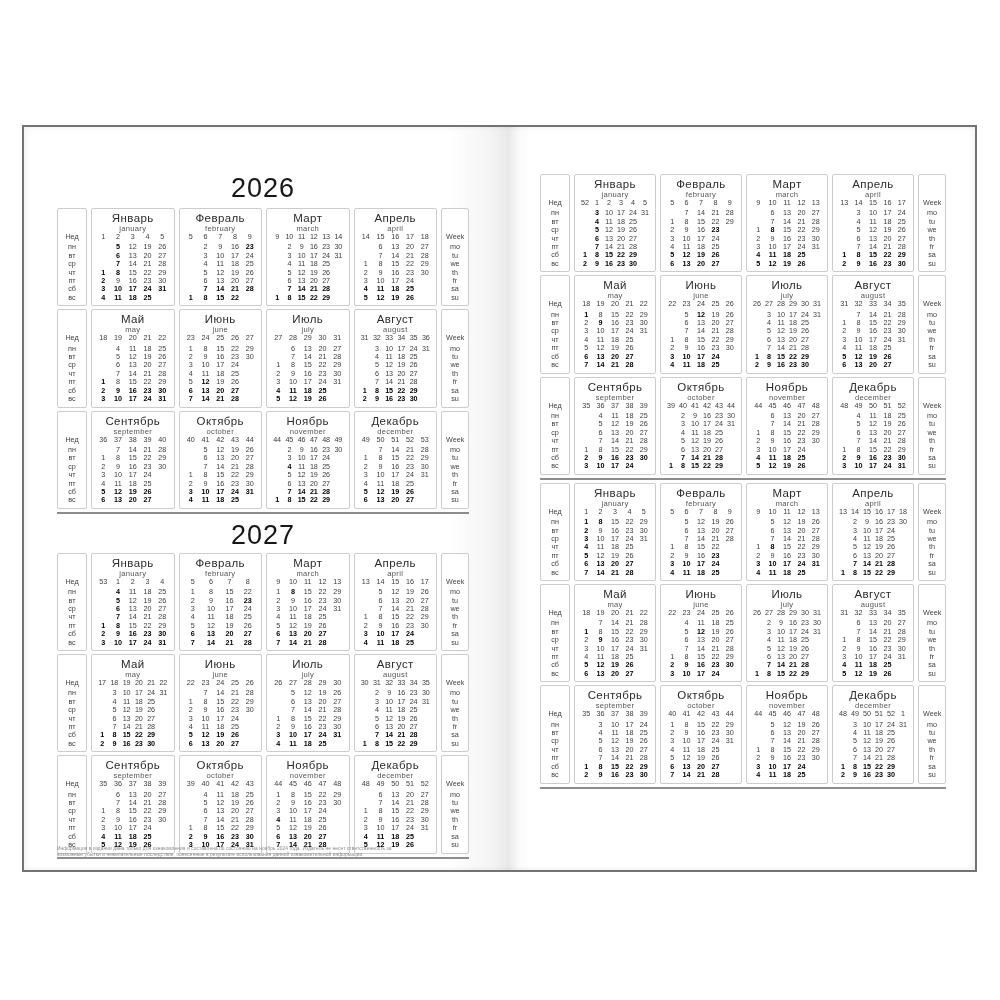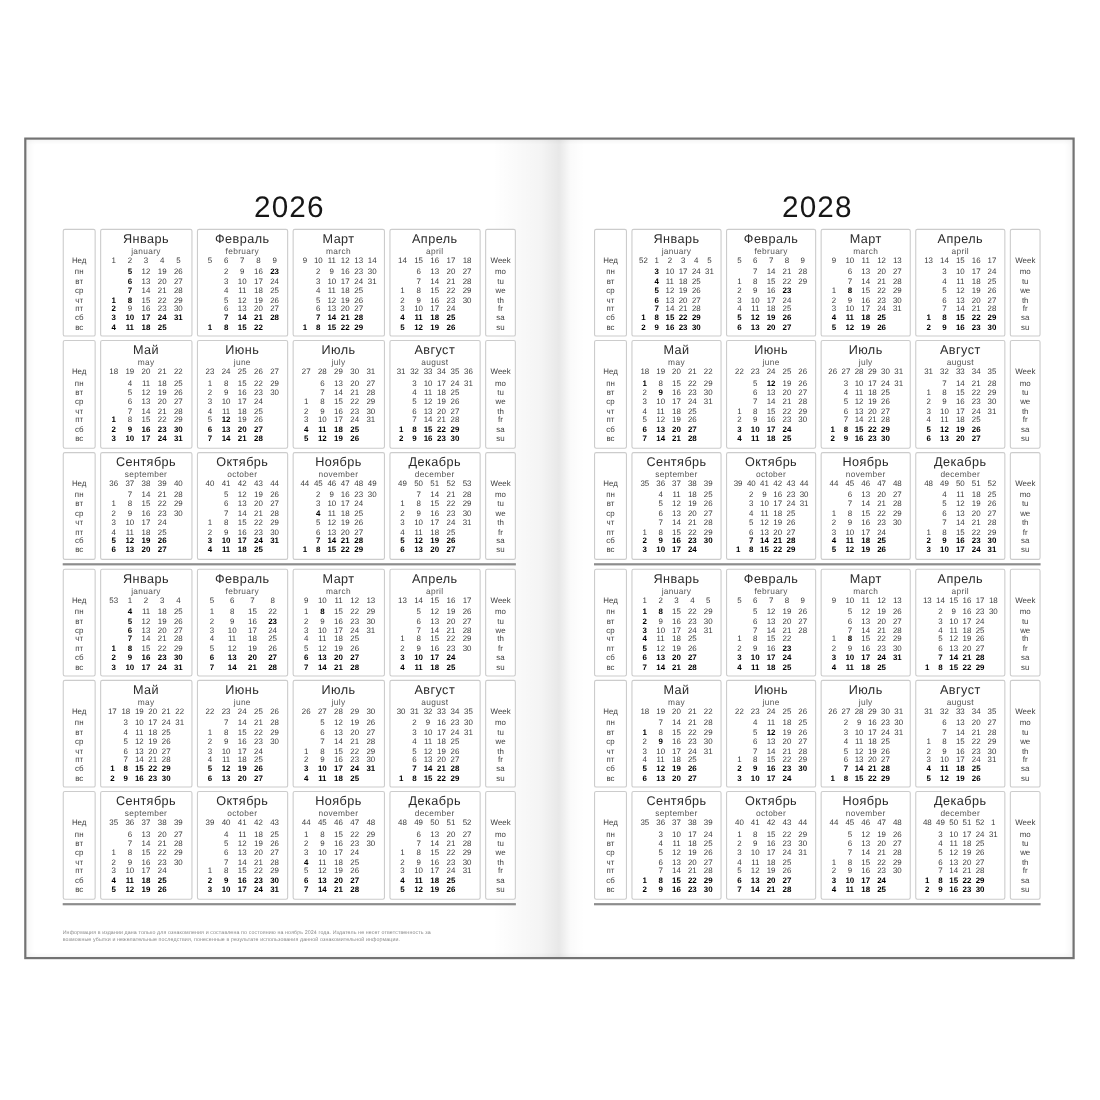--- a/index.html
+++ b/index.html
@@ -1013,20 +1013,21 @@
                   <span class="cell hdr">sa</span>
                 </div>
                 <div class="numrow one">
                   <span class="cell hdr">su</span>
                 </div>
               </div>
             </div>
           </div>
         </section>
         <section class="year-block">
+          <div class="ytitle">2027</div>
           <div class="ygrid">
             <div class="box lbox">
               <div class="mtitle"></div>
               <div class="numrow one">
                 <span class="cell hdr">Нед</span>
               </div>
               <div class="days">
                 <div class="numrow one">
                   <span class="cell hdr">пн</span>
                 </div>
@@ -1969,21 +1970,20 @@
                 <div class="numrow one">
                   <span class="cell hdr">su</span>
                 </div>
               </div>
             </div>
           </div>
         </section>
       </div>
     <div class="page page-right">
         <section class="year-block">
-          <div class="ytitle">2028</div>
           <div class="ygrid">
             <div class="box lbox">
               <div class="mtitle"></div>
               <div class="numrow one">
                 <span class="cell hdr">Нед</span>
               </div>
               <div class="days">
                 <div class="numrow one">
                   <span class="cell hdr">пн</span>
                 </div>

